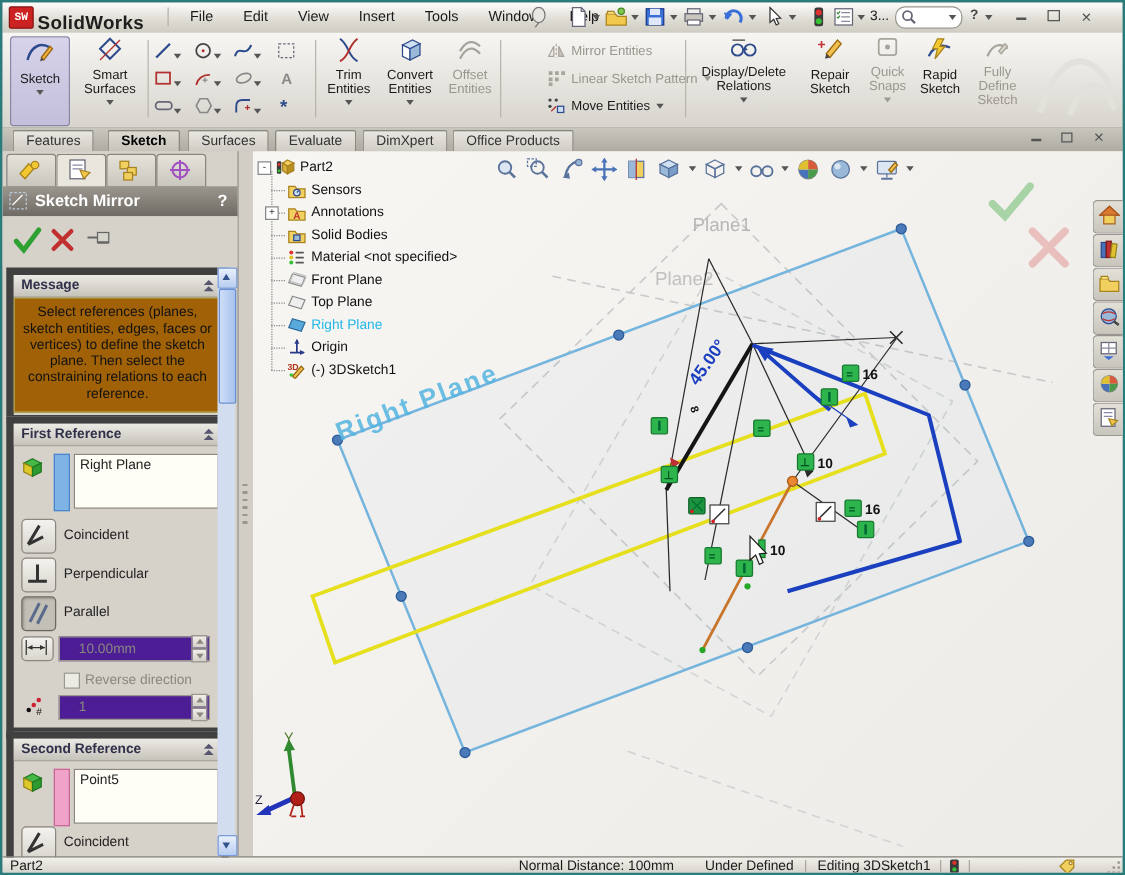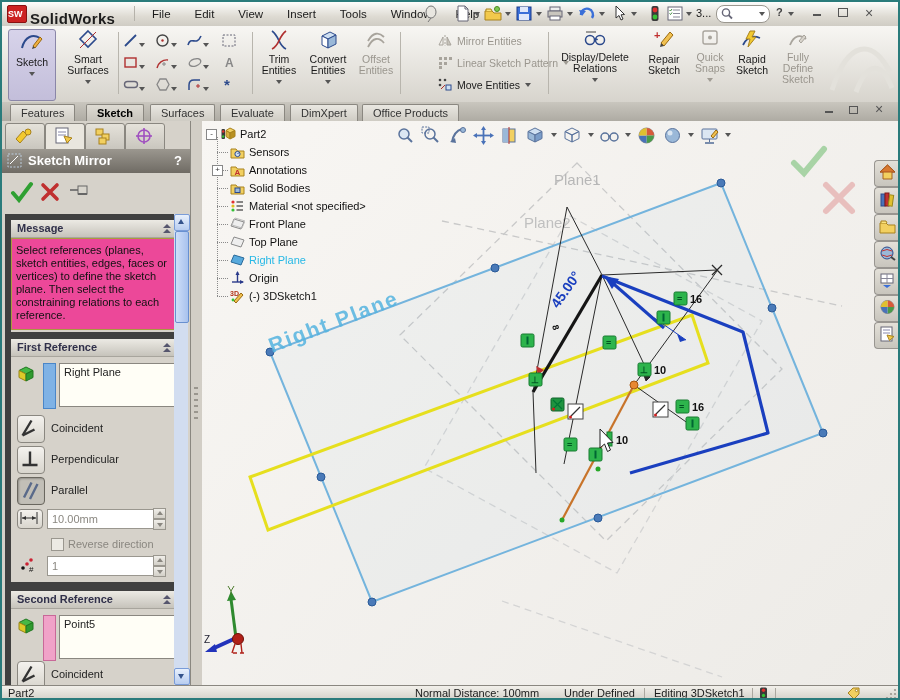--- a/index.html
+++ b/index.html
@@ -5,21 +5,21 @@
   html,body{margin:0;padding:0;background:#555;}
   #app{position:relative;width:900px;height:700px;background:#d6d2ca;
        font-family:"Liberation Sans",sans-serif;font-size:11px;color:#1a1a1a;
        border:2px solid #2a7b7b;box-sizing:border-box;overflow:hidden;}
   .abs{position:absolute;}
   .dd{display:inline-block;width:0;height:0;border-left:3px solid transparent;border-right:3px solid transparent;border-top:4px solid #555;vertical-align:middle;}
   .dd.dis{border-top-color:#a09c94;}
   
   #titlebar{position:absolute;left:0;top:0;width:896px;height:24px;
     background:linear-gradient(#fdfdfc,#dedbd3 60%,#cfccc4);border-bottom:1px solid #a8a59d;}
-  #logo{position:absolute;left:5px;top:3px;width:18px;height:16px;background:#cc2222;border:1px solid #881111;border-radius:2px;color:#fff;font-weight:bold;font-size:9px;line-height:16px;}
+  #logo{position:absolute;left:5px;top:3px;width:18px;height:16px;background:#cc2222;border:1px solid #881111;border-radius:2px;color:#fff;font-weight:bold;font-size:9px;text-align:center;line-height:16px;font-family:Liberation Mono, monospace;}
   #appname{position:absolute;left:28px;top:8px;font-size:15px;font-weight:bold;color:#1d1d1d;letter-spacing:.3px;}
   #menus{position:absolute;left:138px;top:0;height:24px;line-height:24px;}
   #menus span{padding:0 12px;font-size:11.5px;cursor:default;}
   .ticon{position:absolute;top:3px;width:18px;height:17px;}
   .tsep{position:absolute;top:4px;width:1px;height:15px;background:#b5b2aa;}
   .winbtn{position:absolute;top:4px;width:18px;height:15px;text-align:center;line-height:14px;color:#555;font-size:12px;}
   .minbar{display:inline-block;width:8px;height:2px;background:#555;margin-bottom:1px;}
   .maxbox{display:inline-block;width:8px;height:7px;border:1.5px solid #555;}
   
   #ribbon{position:absolute;left:0;top:24px;width:896px;height:76px;
@@ -39,26 +39,26 @@
   
   #pm{position:absolute;left:0;top:119px;width:188px;height:564px;background:#d6d2ca;border-right:1px solid #8a8780;}
   .pmtab{position:absolute;top:2px;width:38px;height:25px;background:linear-gradient(#e5e2da,#c9c6be);border:1px solid #8a8780;border-radius:3px 3px 0 0;}
   .pmtab.active{background:#e9e6de;border-bottom:1px solid #e9e6de;}
   #pmtitle{position:absolute;left:0;top:28px;width:188px;height:24px;background:linear-gradient(#9b978f,#6f6b64);color:#fff;font-weight:bold;font-size:13px;line-height:24px;}
   #pmcommit{position:absolute;left:0;top:52px;width:188px;height:40px;background:#d6d2ca;}
   .pmgroup{position:absolute;left:3px;width:166px;border:6px solid #404040;background:#d6d2ca;}
   .ghead{height:17px;line-height:17px;background:linear-gradient(#eceae4,#c6c3bb);border-bottom:1px solid #a8a59d;font-weight:bold;color:#30304a;padding-left:6px;position:relative;}
   .chev{position:absolute;right:6px;top:4px;}
   .chev i{display:block;width:0;height:0;border-left:4px solid transparent;border-right:4px solid transparent;border-bottom:4px solid #56566e;margin-bottom:1px;}
-  .msgbody{background:#ec4899;border:1px solid #a89c3e;margin:0;padding:5px 4px;line-height:13px;color:#111;}
+  .msgbody{background:#a16207;border:1px solid #a89c3e;margin:0;padding:5px 4px;line-height:13px;color:#111;text-align:center;}
   .selbox{background:#fffef6;border:1px solid #8a8780;font-size:11px;color:#222;padding:2px 4px;}
   .relbtn{position:absolute;width:26px;height:26px;background:linear-gradient(#f4f2ee,#d8d5cd);border:1px solid #8a8780;border-radius:4px;}
   .relbtn.pressed{background:#c2bfb7;border:1px solid #6a675f;box-shadow:inset 1px 1px 2px rgba(0,0,0,.25);}
   .rellbl{position:absolute;left:40px;font-size:11px;color:#222;}
-  .field{position:absolute;height:18px;background:#ffffff;border:1px solid #9a978f;color:#8a8780;line-height:18px;padding-left:4px;}
+  .field{position:absolute;height:18px;background:#4c1d95;border:1px solid #9a978f;color:#8a8780;line-height:18px;padding-left:15px;}
   .spin{position:absolute;width:13px;height:20px;}
   .spin div{height:9px;background:linear-gradient(#f0eee9,#d3d0c8);border:1px solid #9a978f;position:relative;}
   .spin i{position:absolute;left:3px;width:0;height:0;border-left:3px solid transparent;border-right:3px solid transparent;}
   .spin .u i{top:2px;border-bottom:4px solid #8a8780;}
   .spin .d i{top:3px;border-top:4px solid #8a8780;}
   .cbox{position:absolute;width:11px;height:11px;background:#eceae4;border:1px solid #9a978f;}
   
   #pmscroll{position:absolute;left:172px;top:93px;width:14px;height:471px;background:#d2ddf0;}
   .sbtn{position:absolute;left:0;width:14px;height:15px;background:linear-gradient(#e8f0fc,#b8cdf0);border:1px solid #7a9cd8;border-radius:2px;}
   .sbtn i{position:absolute;left:3px;width:0;height:0;border-left:3.5px solid transparent;border-right:3.5px solid transparent;}

